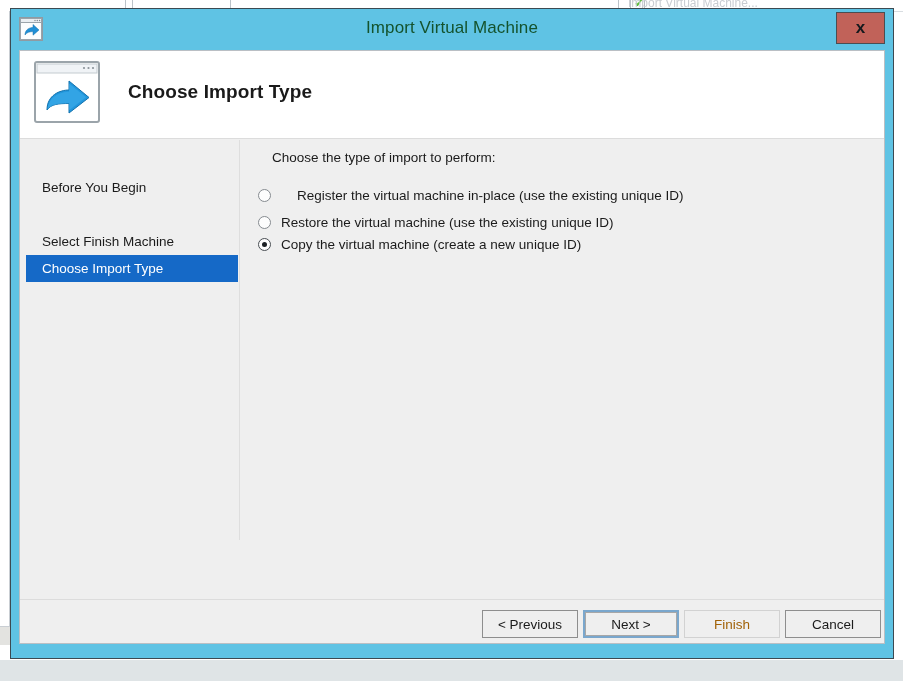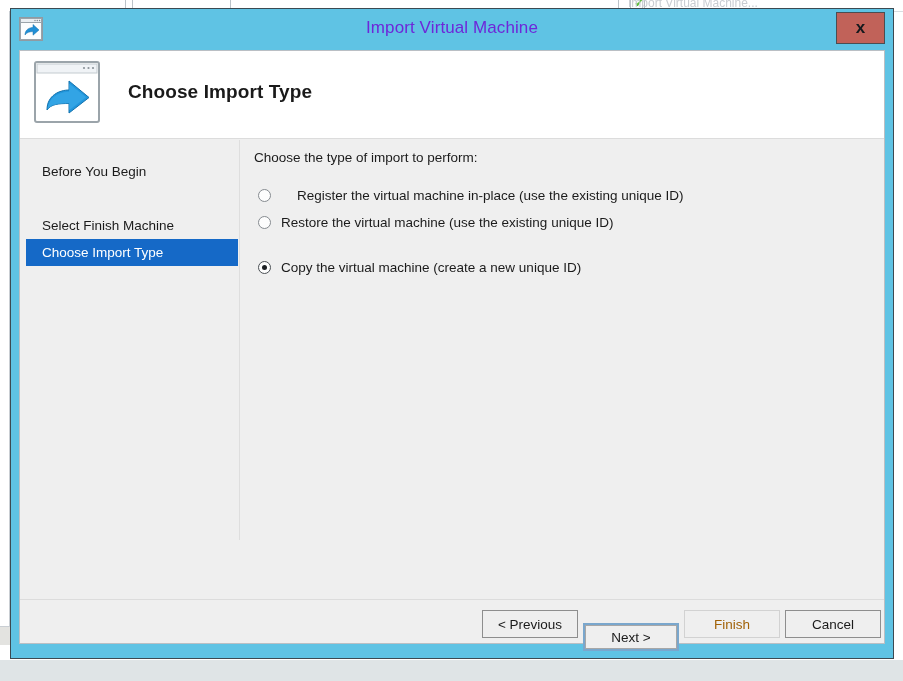--- a/index.html
+++ b/index.html
@@ -114,21 +114,21 @@
     border: 1px solid #8f9aa2;
     box-sizing: border-box;
     overflow: hidden;
   }
   #title-text {
     position: absolute;
     left: 0; top: 9px;
     width: 882px;
     text-align: center;
     font-size: 17px;
-    color: #6d28d9;
+    color: #14532d;
     font-family: "Liberation Sans", sans-serif;
     letter-spacing: 0.1px;
   }
   #close-button {
     position: absolute;
     right: 8px; top: 3px;
     width: 49px; height: 32px;
     background: #c16259;
     border: 1px solid #4a4e52;
     box-sizing: border-box;
@@ -180,21 +180,21 @@
   
   #content {
     position: absolute;
     left: 0; top: 89px;
     width: 864px;
     height: 458px;
     background: #efefef;
   }
   #sidebar {
     position: absolute;
-    left: 0; top: 0;
+    left: 0; top: 16px;
     width: 220px;
     height: 458px;
     border-radius: 21px;
   }
   .nav-item {
     position: absolute;
     left: 6px;
     width: 212px;
     height: 27px;
     line-height: 27px;
@@ -219,21 +219,21 @@
   }
   #pane {
     position: absolute;
     left: 232px;
     top: 0;
     width: 620px;
     height: 458px;
   }
   #pane-prompt {
     position: absolute;
-    left: 2px; top: 10px;
+    left: 20px; top: 10px;
     font-size: 13.5px;
     color: #1b1b1b;
     white-space: nowrap;
   }
   .radio-row {
     position: absolute;
     left: 6px;
     height: 22px;
     display: flex;
     align-items: center;
@@ -373,29 +373,29 @@
           <div class="radio-row" style="top:44px;gap:16px;">
             <span class="radio-mark"></span>
             <span class="radio-label">Register the virtual machine in-place (use the existing unique ID)</span>
           </div>
 
           <div class="radio-row" style="top:71px;">
             <span class="radio-mark"></span>
             <span class="radio-label">Restore the virtual machine (use the existing unique ID)</span>
           </div>
 
-          <div class="radio-row checked" style="top:116px;">
+          <div class="radio-row checked" style="top:93px;">
             <span class="radio-mark"></span>
             <span class="radio-label">Copy the virtual machine (create a new unique ID)</span>
           </div>
         </div>
       </div>
 
       <div id="footer">
         <div class="dlg-button" style="left:462px;">&lt; Previous</div>
-        <div class="dlg-button default" style="left:563px;margin-top:13px;">Next &gt;</div>
+        <div class="dlg-button default" style="left:563px;">Next &gt;</div>
         <div class="dlg-button disabled" style="left:664px;">Finish</div>
         <div class="dlg-button" style="left:765px;">Cancel</div>
       </div>
 
     </div>
   </div>
 </div>
 
 </body></html>

